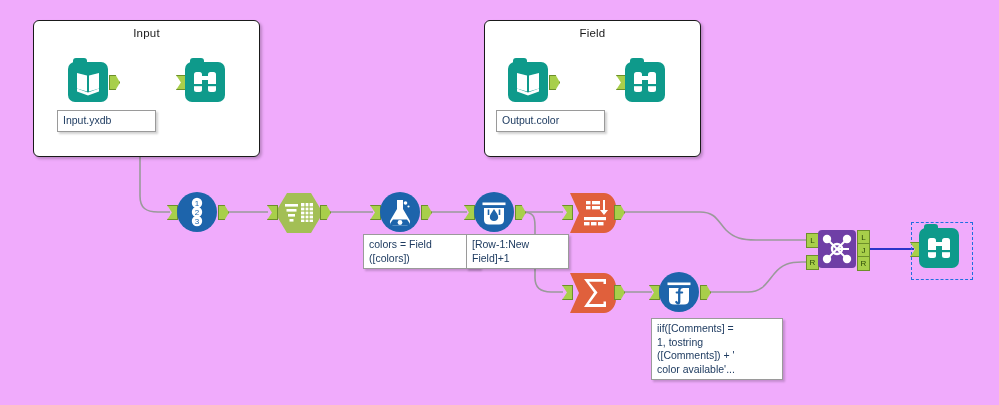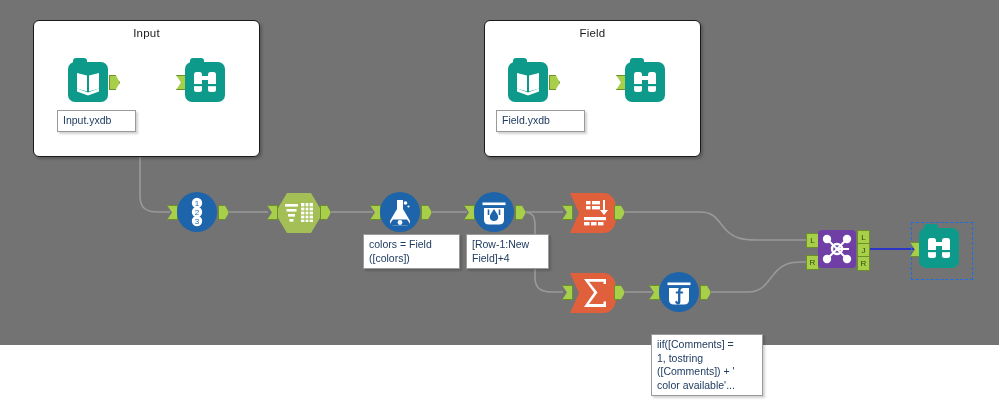--- a/index.html
+++ b/index.html
@@ -1,34 +1,34 @@
 <!DOCTYPE html>
 <html><head>
 <meta charset="utf-8">
 <style>
   html,body{margin:0;padding:0;background:#ffffff;}
   body{width:999px;height:405px;font-family:"Liberation Sans",sans-serif;overflow:hidden;}
-  #canvas{position:relative;width:999px;height:345px;background:#737373;}
+  #canvas{position:relative;width:999px;height:405px;background:#f0abfc;}
 
   .container-box{position:absolute;border:1.5px solid #1a1a1a;border-radius:6px;background:#ffffff;box-shadow:2px 2px 3px rgba(0,0,0,.22);}
   .container-title{position:absolute;top:6px;left:0;width:100%;text-align:center;font-size:11.5px;color:#1a1a1a;letter-spacing:.2px;}
 
   .tool{position:absolute;}
   .sq{width:40px;height:40px;border-radius:7px;position:relative;}
   .teal{background:#0e9a8b;}
   .teal-notch{position:absolute;top:-4px;left:5px;width:14px;height:8px;background:#0e9a8b;border-radius:3px 3px 0 0;}
 
   .circ{width:40px;height:40px;border-radius:50%;position:relative;}
   .blue{background:#1d64ab;}
 
   .anchor{position:absolute;width:9px;height:13px;background:#a8cf4a;border:1px solid #6d8f2a;}
   .anchor.out{clip-path:polygon(0 0,60% 0,100% 50%,60% 100%,0 100%);}
   .anchor.in{clip-path:polygon(0 0,100% 0,100% 100%,0 100%,45% 50%);}
 
-  .lbl{position:absolute;background:#ffffff;border:1px solid #9a9a9a;color:#1f3c61;font-size:10.5px;line-height:13.5px;padding:3px 0 3px 5px;box-shadow:1.5px 1.5px 2px rgba(0,0,0,.18);white-space:pre-line;}
+  .lbl{position:absolute;background:#ffffff;border:1px solid #9a9a9a;color:#1f3c61;font-size:10.5px;line-height:13.5px;padding:3px 20px 3px 5px;box-shadow:1.5px 1.5px 2px rgba(0,0,0,.18);white-space:pre-line;}
 
   .wire{position:absolute;left:0;top:0;width:999px;height:405px;pointer-events:none;}
 
   .sel-box{position:absolute;border:1.5px dashed #1f6fe0;background:transparent;}
 
   .jt{position:absolute;width:38px;height:38px;background:#6f3fa6;border-radius:4px;}
   .jlbl{position:absolute;width:11px;height:13px;background:#a8cf4a;border:1px solid #6d8f2a;font-size:8px;line-height:13px;text-align:center;color:#2c4a08;font-family:"Liberation Sans",sans-serif;}
 </style>
 </head>
 <body>
@@ -264,23 +264,23 @@
       <svg width="40" height="40" viewBox="0 0 40 40">
         <rect x="9" y="10" width="8" height="20" rx="2.5" fill="#ffffff"></rect>
         <rect x="23" y="10" width="8" height="20" rx="2.5" fill="#ffffff"></rect>
         <rect x="17" y="14" width="6" height="4" fill="#ffffff"></rect>
         <rect x="9" y="22" width="22" height="2.2" fill="#0e9a8b"></rect>
       </svg>
     </div>
   </div>
 
   <div class="lbl" style="left:57px;top:110px;width:72px;">Input.yxdb</div>
-  <div class="lbl" style="left:496px;top:110px;width:82px;">Field.yxdb</div>
+  <div class="lbl" style="left:496px;top:110px;width:82px;">Output.color</div>
   <div class="lbl" style="left:363px;top:234px;width:90px;">colors = Field
 ([colors])</div>
   <div class="lbl" style="left:466px;top:234px;width:76px;">[Row-1:New
-Field]+4</div>
-  <div class="lbl" style="left:651px;top:334px;width:105px;">iif([Comments] =
+Field]+1</div>
+  <div class="lbl" style="left:651px;top:318px;width:105px;">iif([Comments] =
 1, tostring
 ([Comments]) + '
 color available'...</div>
 
 </div>
 
 </body></html>

